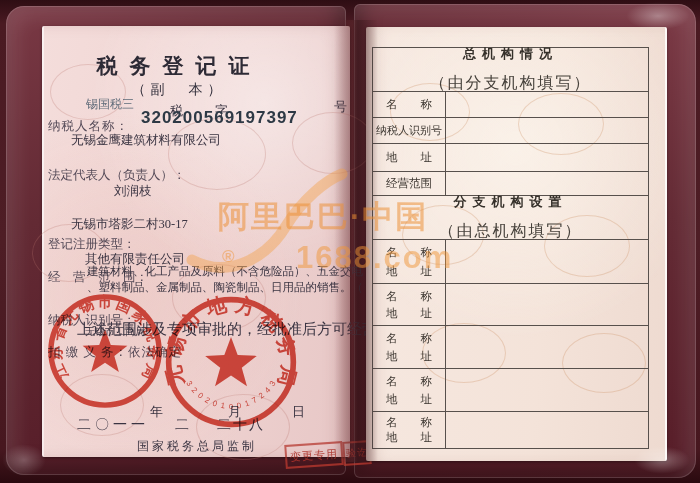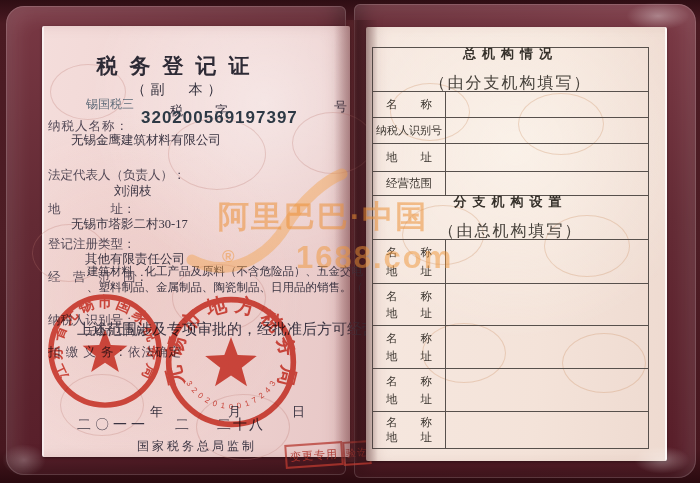--- a/index.html
+++ b/index.html
@@ -79,21 +79,20 @@
     <div class="t" style="left:290px;top:72px;font-size:13px;">号</div>
     <div class="t ovp" style="left:42px;top:70px;font-size:12px;">锡国税三</div>
     <div class="t serialnum" style="left:97px;top:82px;">320200569197397</div>
 
     <div class="t faded" style="left:4px;top:92px;font-size:12.5px;letter-spacing:1px;">纳税人名称：</div>
     <div class="t" style="left:27px;top:106px;font-size:12.5px;">无锡金鹰建筑材料有限公司</div>
 
     <div class="t faded" style="left:4px;top:141px;font-size:12.5px;">法定代表人（负责人）：</div>
     <div class="t" style="left:70px;top:157px;font-size:12.5px;">刘润枝</div>
 
-    <div class="t faded" style="left:4px;top:175px;font-size:12.5px;">地　　　　址：</div>
     <div class="t" style="left:27px;top:190px;font-size:12.5px;">无锡市塔影二村30-17</div>
 
     <div class="t faded" style="left:4px;top:210px;font-size:12.5px;">登记注册类型：</div>
     <div class="t" style="left:41px;top:225px;font-size:12.5px;">其他有限责任公司</div>
 
     <div class="t faded" style="left:4px;top:243px;font-size:12.5px;">经　营　范　围：</div>
     <div class="t" style="left:43px;top:238px;font-size:11.5px;">建筑材料、化工产品及原料（不含危险品）、五金交电</div>
     <div class="t" style="left:43px;top:254px;font-size:11.5px;">、塑料制品、金属制品、陶瓷制品、日用品的销售。（</div>
     <div class="t" style="left:33px;top:270px;font-size:15px;margin-top:24px;">上述范围涉及专项审批的，经批准后方可经营）</div>
 

